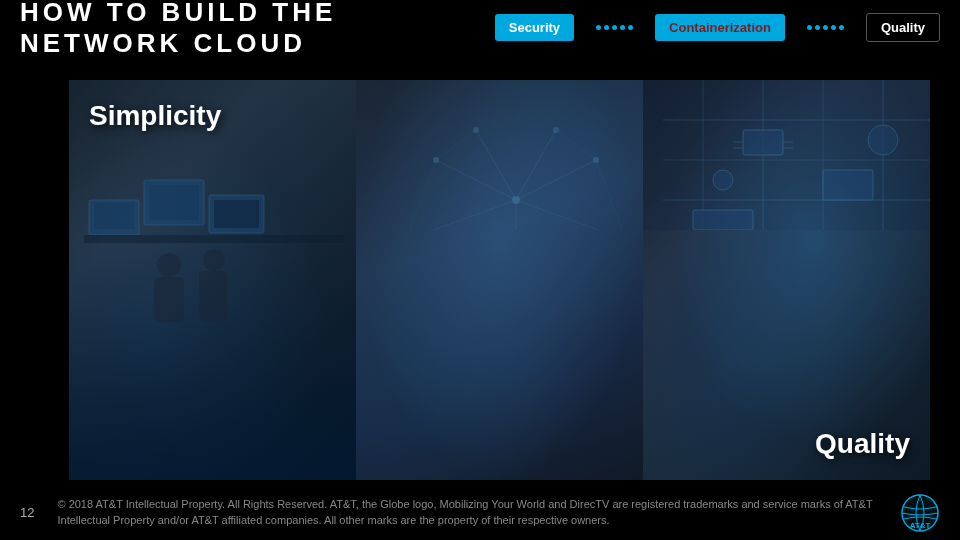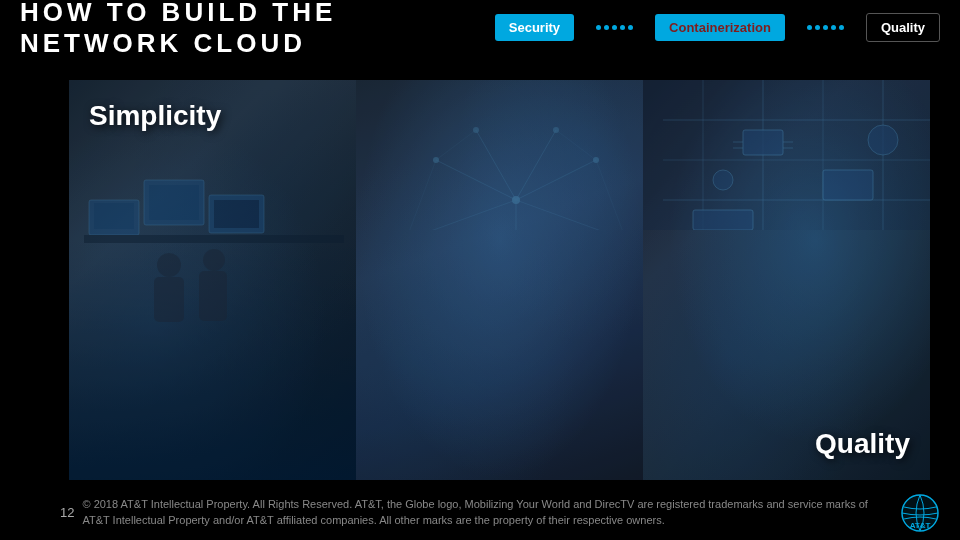--- a/index.html
+++ b/index.html
@@ -198,22 +198,21 @@
     
     #footer {
       position: absolute;
       bottom: 0;
       left: 0;
       right: 0;
       height: 55px;
       display: flex;
       align-items: center;
       padding: 0 20px;
-      gap: 8px;
-      margin-left: 40px;
+      gap: 23px;
     }
 
     #page-number {
       color: #aaa;
       font-size: 13px;
     }
 
     #footer-text {
       color: #888;
       font-size: 11px;

